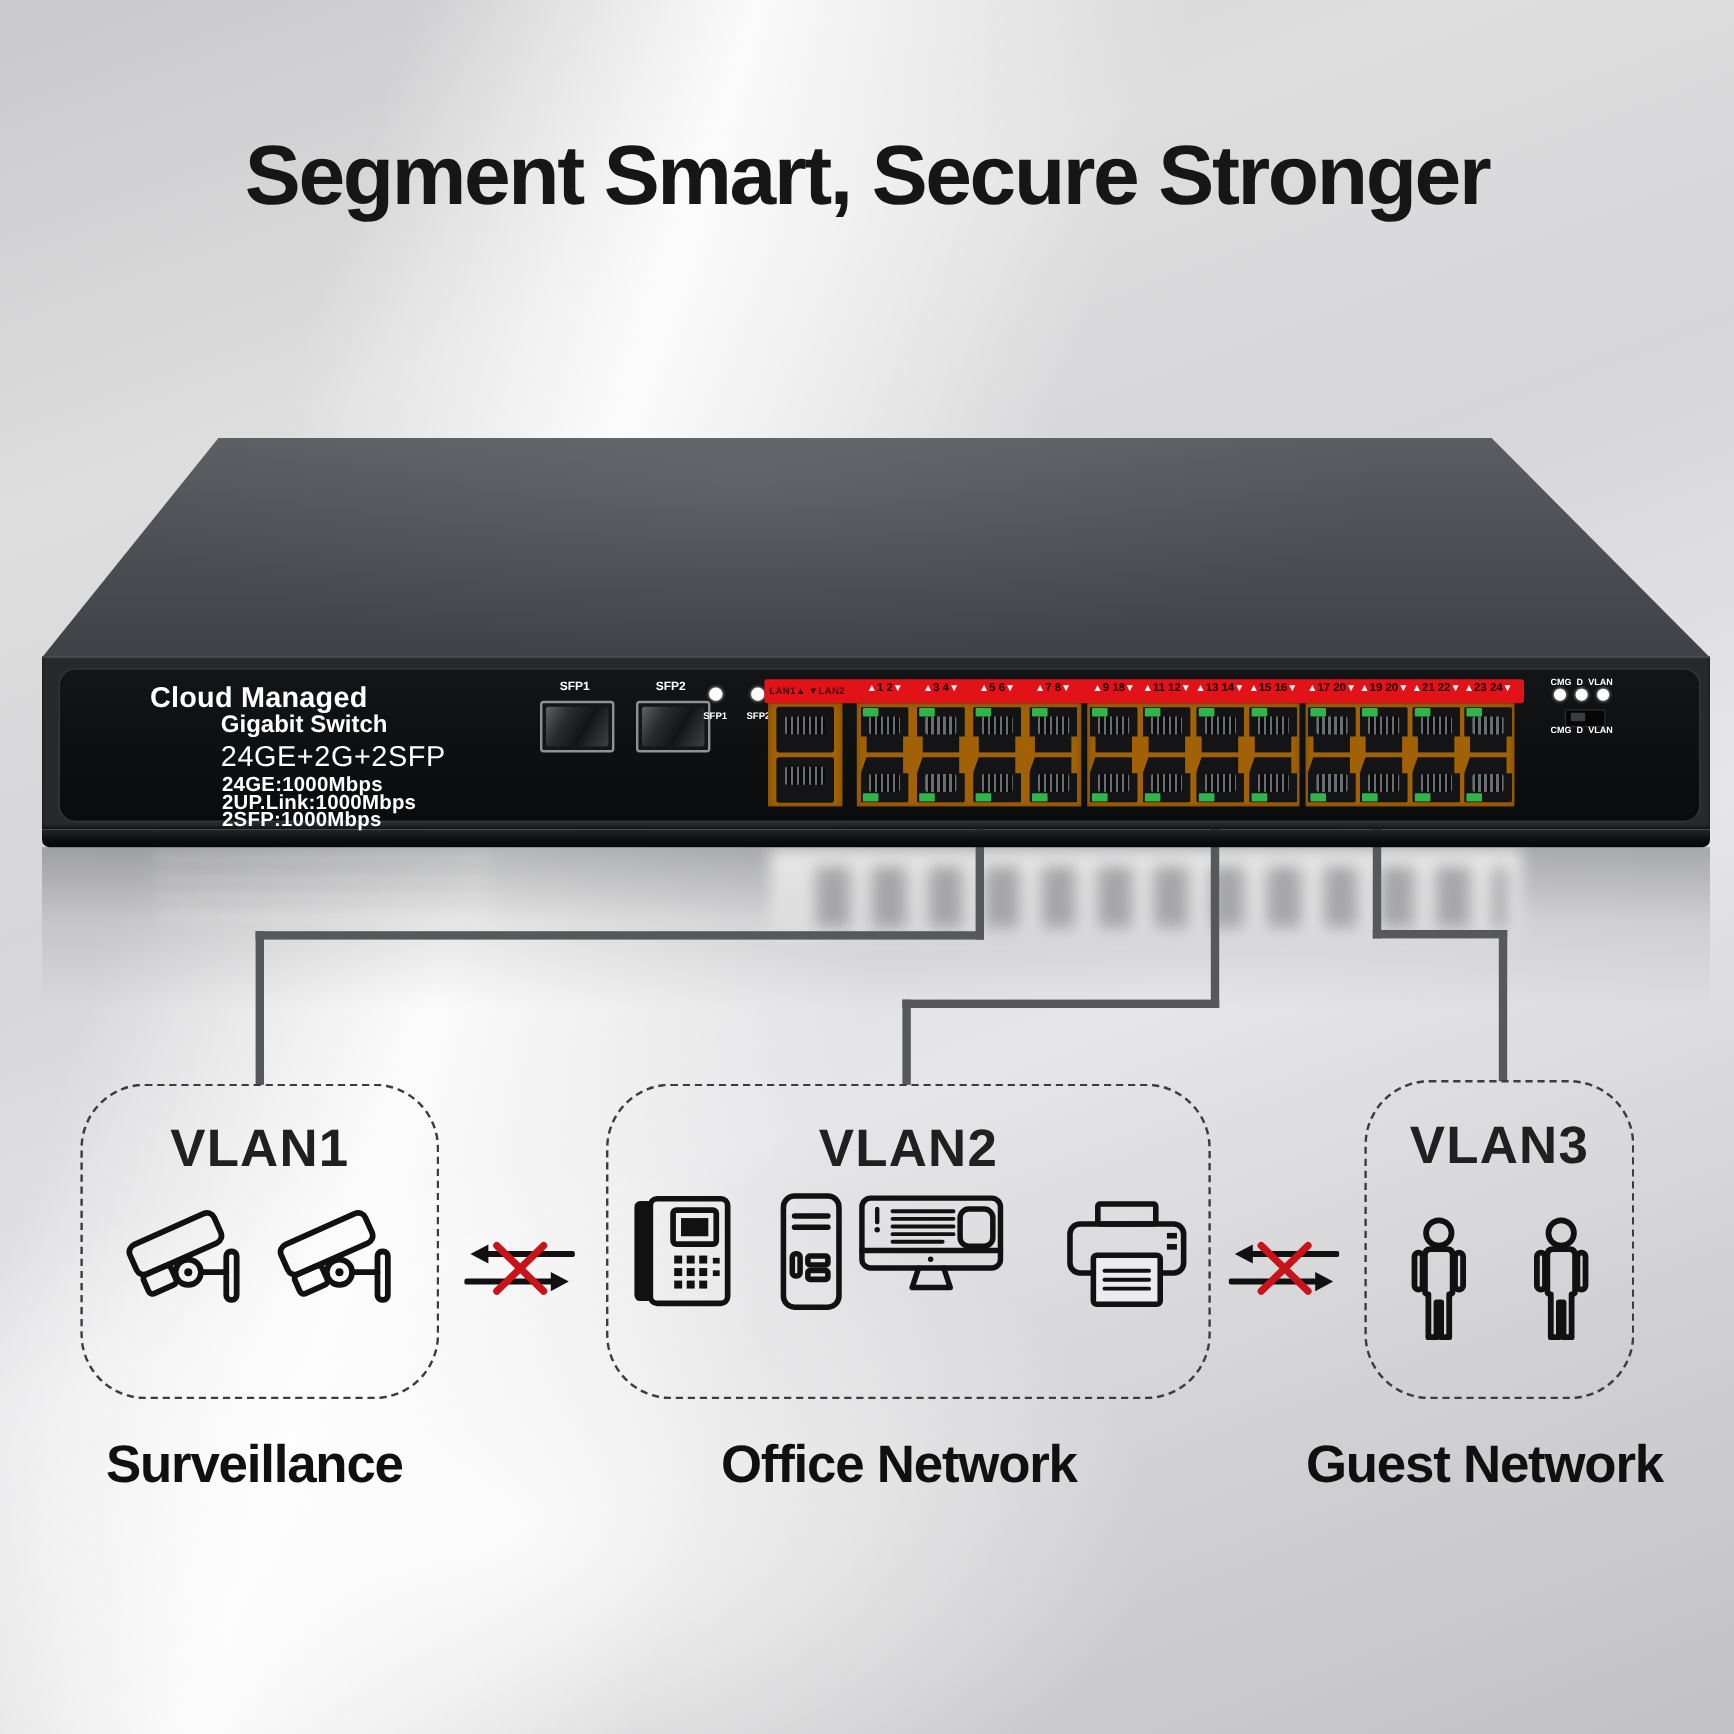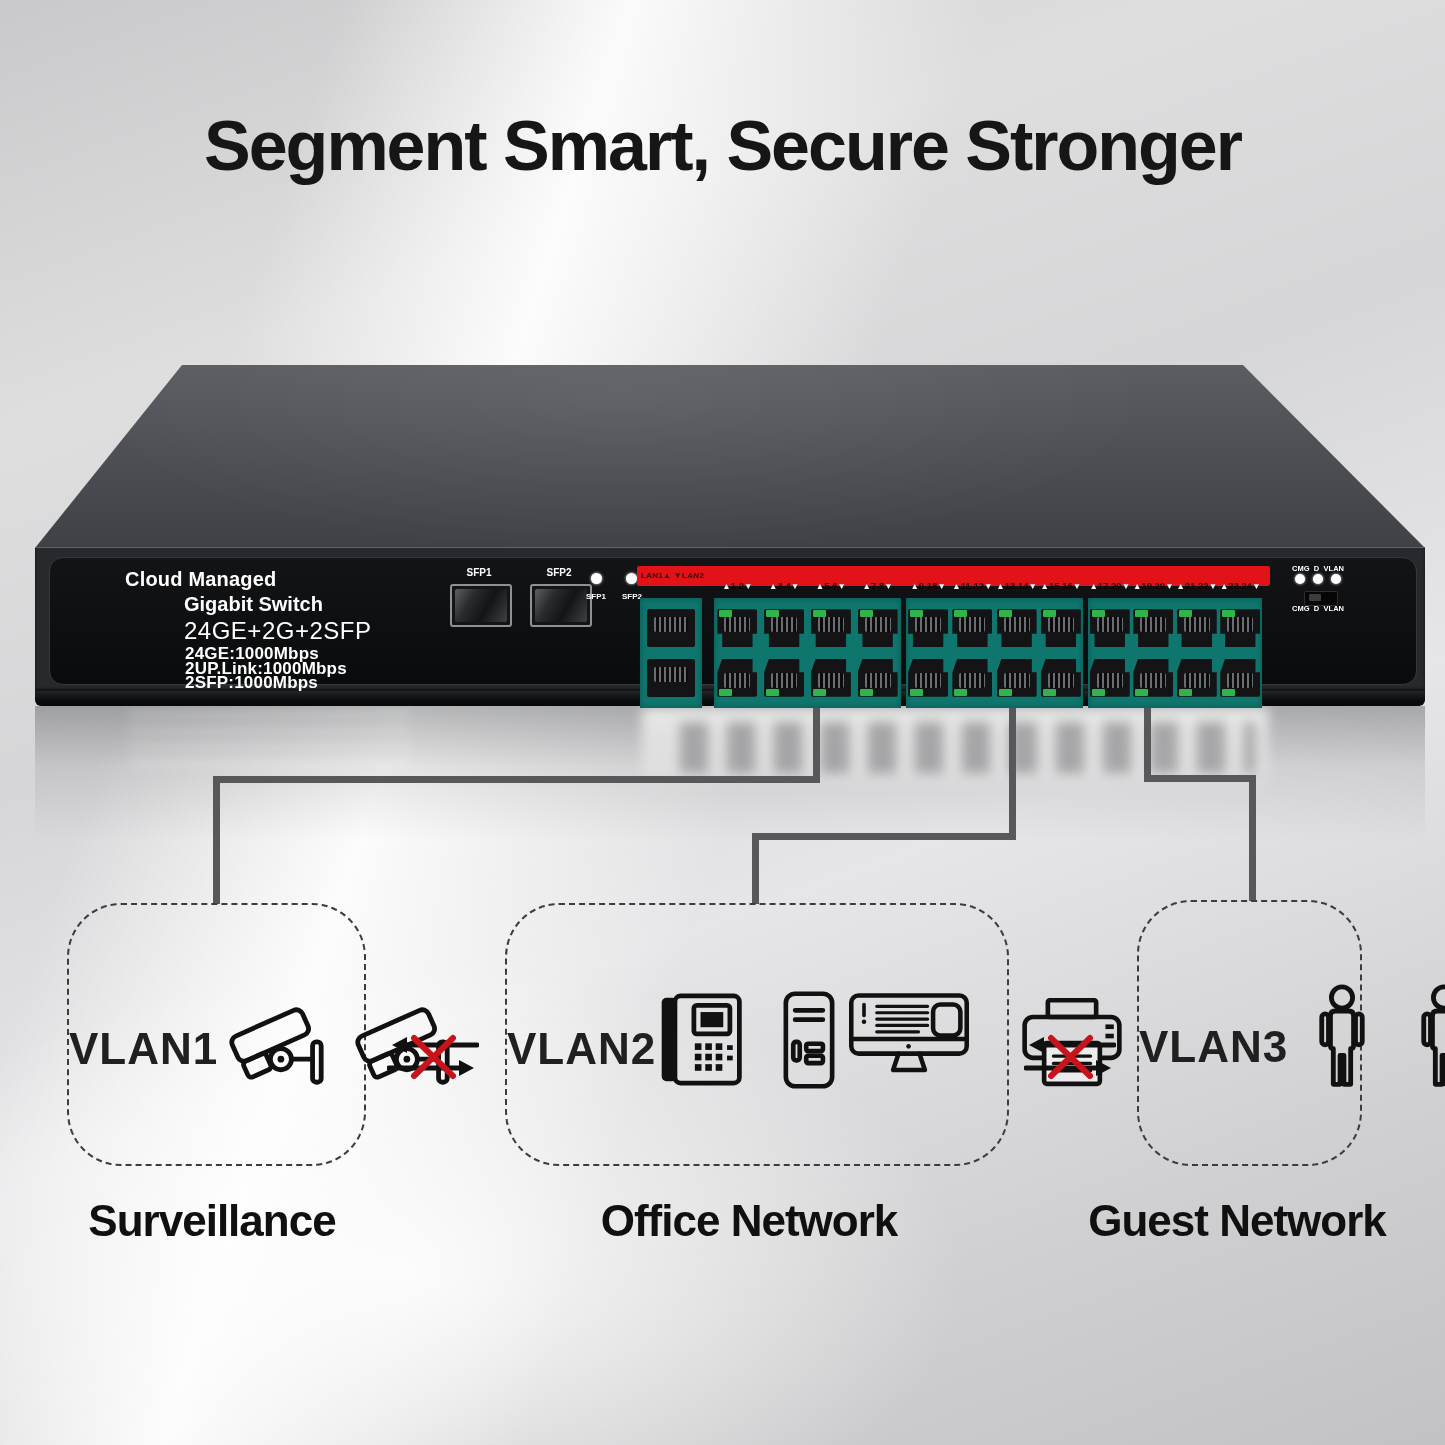--- a/index.html
+++ b/index.html
@@ -35,40 +35,40 @@
     background:linear-gradient(180deg, rgba(66,68,71,.38), rgba(110,110,112,.16) 45%, rgba(150,150,150,0) 100%);}
   .refl-panel{left:642px;top:708px;width:626px;height:88px;filter:blur(6px);opacity:.8;
     background:linear-gradient(180deg, rgba(255,255,255,.95) 0%, rgba(255,255,255,.5) 55%, rgba(255,255,255,0) 95%);}
   .refl-panel i{position:absolute;left:6%;right:2%;top:16%;height:58%;display:block;
     background:repeating-linear-gradient(90deg, rgba(25,26,28,.35) 0 28px, rgba(255,255,255,0) 28px 47px);}
   .refl-text{left:130px;top:712px;width:280px;height:56px;opacity:.4;filter:blur(5px);
     background:repeating-linear-gradient(180deg, rgba(255,255,255,.5) 0 6px, rgba(255,255,255,0) 6px 16px);}
 
   
   .brand{color:#fff;}
-  .brand .l1{position:absolute;left:125px;top:568px;font-size:20px;font-weight:bold;letter-spacing:.2px;}
+  .brand .l1{position:absolute;left:125px;top:568px;font-size:24px;font-weight:bold;letter-spacing:.2px;}
   .brand .l2{position:absolute;left:184px;top:593px;font-size:20px;font-weight:bold;}
   .brand .l3{position:absolute;left:184px;top:617px;font-size:24px;font-weight:500;letter-spacing:.5px;}
   .brand .spec{position:absolute;left:185px;font-size:17px;font-weight:bold;letter-spacing:.2px;}
   .s0{top:644px;} .s1{top:659px;} .s2{top:673px;}
 
   .cage-label{position:absolute;top:567px;width:60px;text-align:center;color:#fff;font-size:10px;font-weight:bold;}
   .cage{position:absolute;top:584px;width:58px;height:39px;border:2px solid #8f9194;border-radius:3px;background:#141517;}
   .cage i{position:absolute;inset:3px;display:block;border-radius:2px;
     background:linear-gradient(120deg,#5e6165 0%,#2a2c2f 30%,#131416 60%,#3e4145 100%);}
   .sfp-leds{position:absolute;left:591px;top:573px;width:46px;display:flex;justify-content:space-between;}
   .dot{width:11px;height:11px;border-radius:50%;background:#fff;box-shadow:0 0 3px rgba(255,255,255,.9);}
   .sfp-led-labels{position:absolute;left:586px;top:592px;width:56px;display:flex;justify-content:space-between;
     color:#fff;font-size:8px;font-weight:bold;}
 
   
   .ports-block{left:637px;top:566px;width:633px;height:106px;}
   .stripe{position:absolute;left:0;top:0;width:633px;height:20px;background:var(--red,#e11319);border-radius:2px;z-index:1;}
   .uplink-label{position:absolute;left:4px;top:5px;font-size:8px;font-weight:bold;color:#3d0404;letter-spacing:.3px;z-index:2;}
-  .white-sec{position:absolute;top:32px;height:110px;background:#0f766e;box-shadow:inset 0 0 6px rgba(0,0,0,.28);z-index:2;}
+  .white-sec{position:absolute;top:20px;height:86px;background:#a16207;box-shadow:inset 0 0 6px rgba(0,0,0,.28);z-index:2;}
   .lan-sec{left:3px;width:62px;display:flex;flex-direction:column;align-items:center;justify-content:space-evenly;}
   .pg1{left:77px;width:187px;} .pg2{left:269px;width:177px;} .pg3{left:451px;width:174px;}
   .port-group{display:flex;justify-content:space-around;align-items:stretch;}
   .port-col{position:relative;width:44px;display:flex;flex-direction:column;align-items:center;justify-content:space-evenly;}
   .pair-label{position:absolute;top:-18px;left:50%;transform:translateX(-50%);white-space:nowrap;
     font-size:9.5px;font-weight:bold;color:#1c0202;z-index:3;}
   .pair-label .tri{color:#f7f7f7;font-size:8.5px;}
   .port{position:relative;width:40px;height:38px;background:#141416;border-radius:2px;}
   .port::before{content:"";position:absolute;left:7px;right:7px;top:8px;height:15px;border-radius:2px;
     background:repeating-linear-gradient(90deg,#6a6e72 0 2px,#0b0b0c 2px 5px);}
@@ -85,21 +85,21 @@
   .status-dots{left:1295px;top:574px;width:46px;display:flex;justify-content:space-between;position:absolute;}
   .status-dots .dot{width:10px;height:10px;}
   .mode-switch{position:absolute;left:1304px;top:591px;width:32px;height:13px;background:#060607;border-radius:2px;border:1px solid #2c2e30;}
   .mode-switch i{position:absolute;left:4px;top:2px;width:12px;height:7px;background:#3a3c3f;display:block;border-radius:1px;}
   .status-labels-bottom{left:1292px;top:604px;width:52px;}
 
   
   .cline{background:var(--line,#575859);}
 
   
-  .vbox{position:absolute;border:2.5px dashed #3c3c3e;border-radius:54px;display:flex;flex-direction:row;align-items:center;}
+  .vbox{position:absolute;border:2.5px dashed #3c3c3e;border-radius:54px;display:flex;flex-direction:column;align-items:center;}
   .vbox1{left:67px;top:903px;width:295px;height:259px;}
   .vbox2{left:505px;top:903px;width:500px;height:259px;}
   .vbox3{left:1137px;top:900px;width:221px;height:262px;gap:24px;}
   .vlabel{margin-top:28px;font-size:44px;font-weight:bold;color:#202020;letter-spacing:1px;}
   .icons-row{display:flex;align-items:flex-end;margin-top:10px;}
   .caption{position:absolute;top:1196px;transform:translateX(-50%);font-size:44px;font-weight:bold;color:#101010;letter-spacing:-1px;white-space:nowrap;}
   .cap1{left:212px;} .cap2{left:749px;} .cap3{left:1237px;}
 
   .blocked{position:absolute;width:92px;height:46px;}
   .b1{left:387px;top:1034px;} .b2{left:1024px;top:1034px;}

